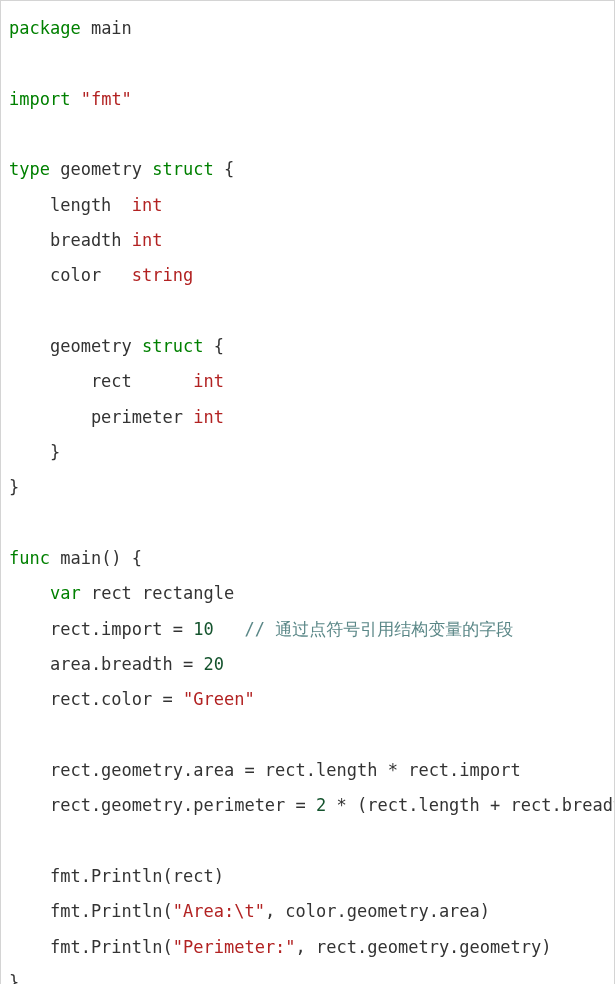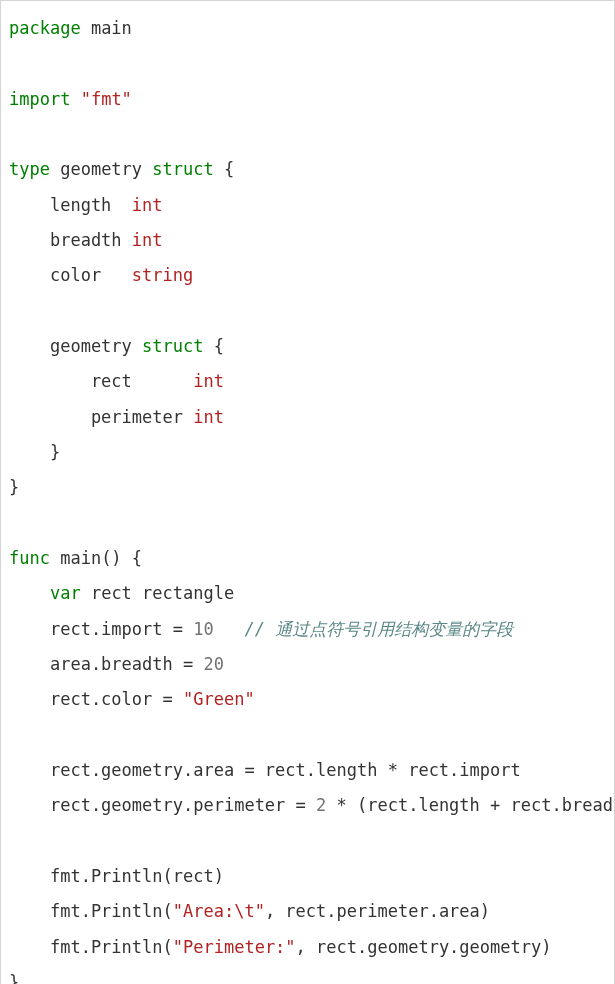--- a/index.html
+++ b/index.html
@@ -28,25 +28,24 @@
       font-weight: normal;
     }
     .type-name {
       color: #b22222;
       margin-top: 37px;
     }
     .str {
       color: #b22222;
     }
     .num {
-      color: #737373;
+      color: #14532d;
     }
     .comment {
       color: #5a8787;
-      font-style: italic;
       text-align: right;
     }
     .plain {
       color: #333333;
     }
   </style>
 </head>
 <body>
 
 <div class="code-container"><code id="code-target"><span class="kw">package</span><span class="plain"> main</span>
@@ -67,15 +66,15 @@
 <span class="kw">func</span><span class="plain"> main() {</span>
 <span class="plain">    </span><span class="kw">var</span><span class="plain"> rect rectangle</span>
 <span class="plain">    rect.import = </span><span class="num">10</span><span class="plain">   </span><span class="comment">// 通过点符号引用结构变量的字段</span>
 <span class="plain">    area.breadth = </span><span class="num">20</span>
 <span class="plain">    rect.color = </span><span class="str">"Green"</span>
 
 <span class="plain">    rect.geometry.area = rect.length * rect.import</span>
 <span class="plain">    rect.geometry.perimeter = </span><span class="num">2</span><span class="plain"> * (rect.length + rect.breadth)</span>
 
 <span class="plain">    fmt.Println(rect)</span>
-<span class="plain">    fmt.Println(</span><span class="str">"Area:\t"</span><span class="plain">, rect.perimeter.area)</span>
+<span class="plain">    fmt.Println(</span><span class="str">"Area:\t"</span><span class="plain">, color.geometry.area)</span>
 <span class="plain">    fmt.Println(</span><span class="str">"Perimeter:"</span><span class="plain">, rect.geometry.geometry)</span>
 <span class="plain">}</span></code></div>
 
 </body></html>

